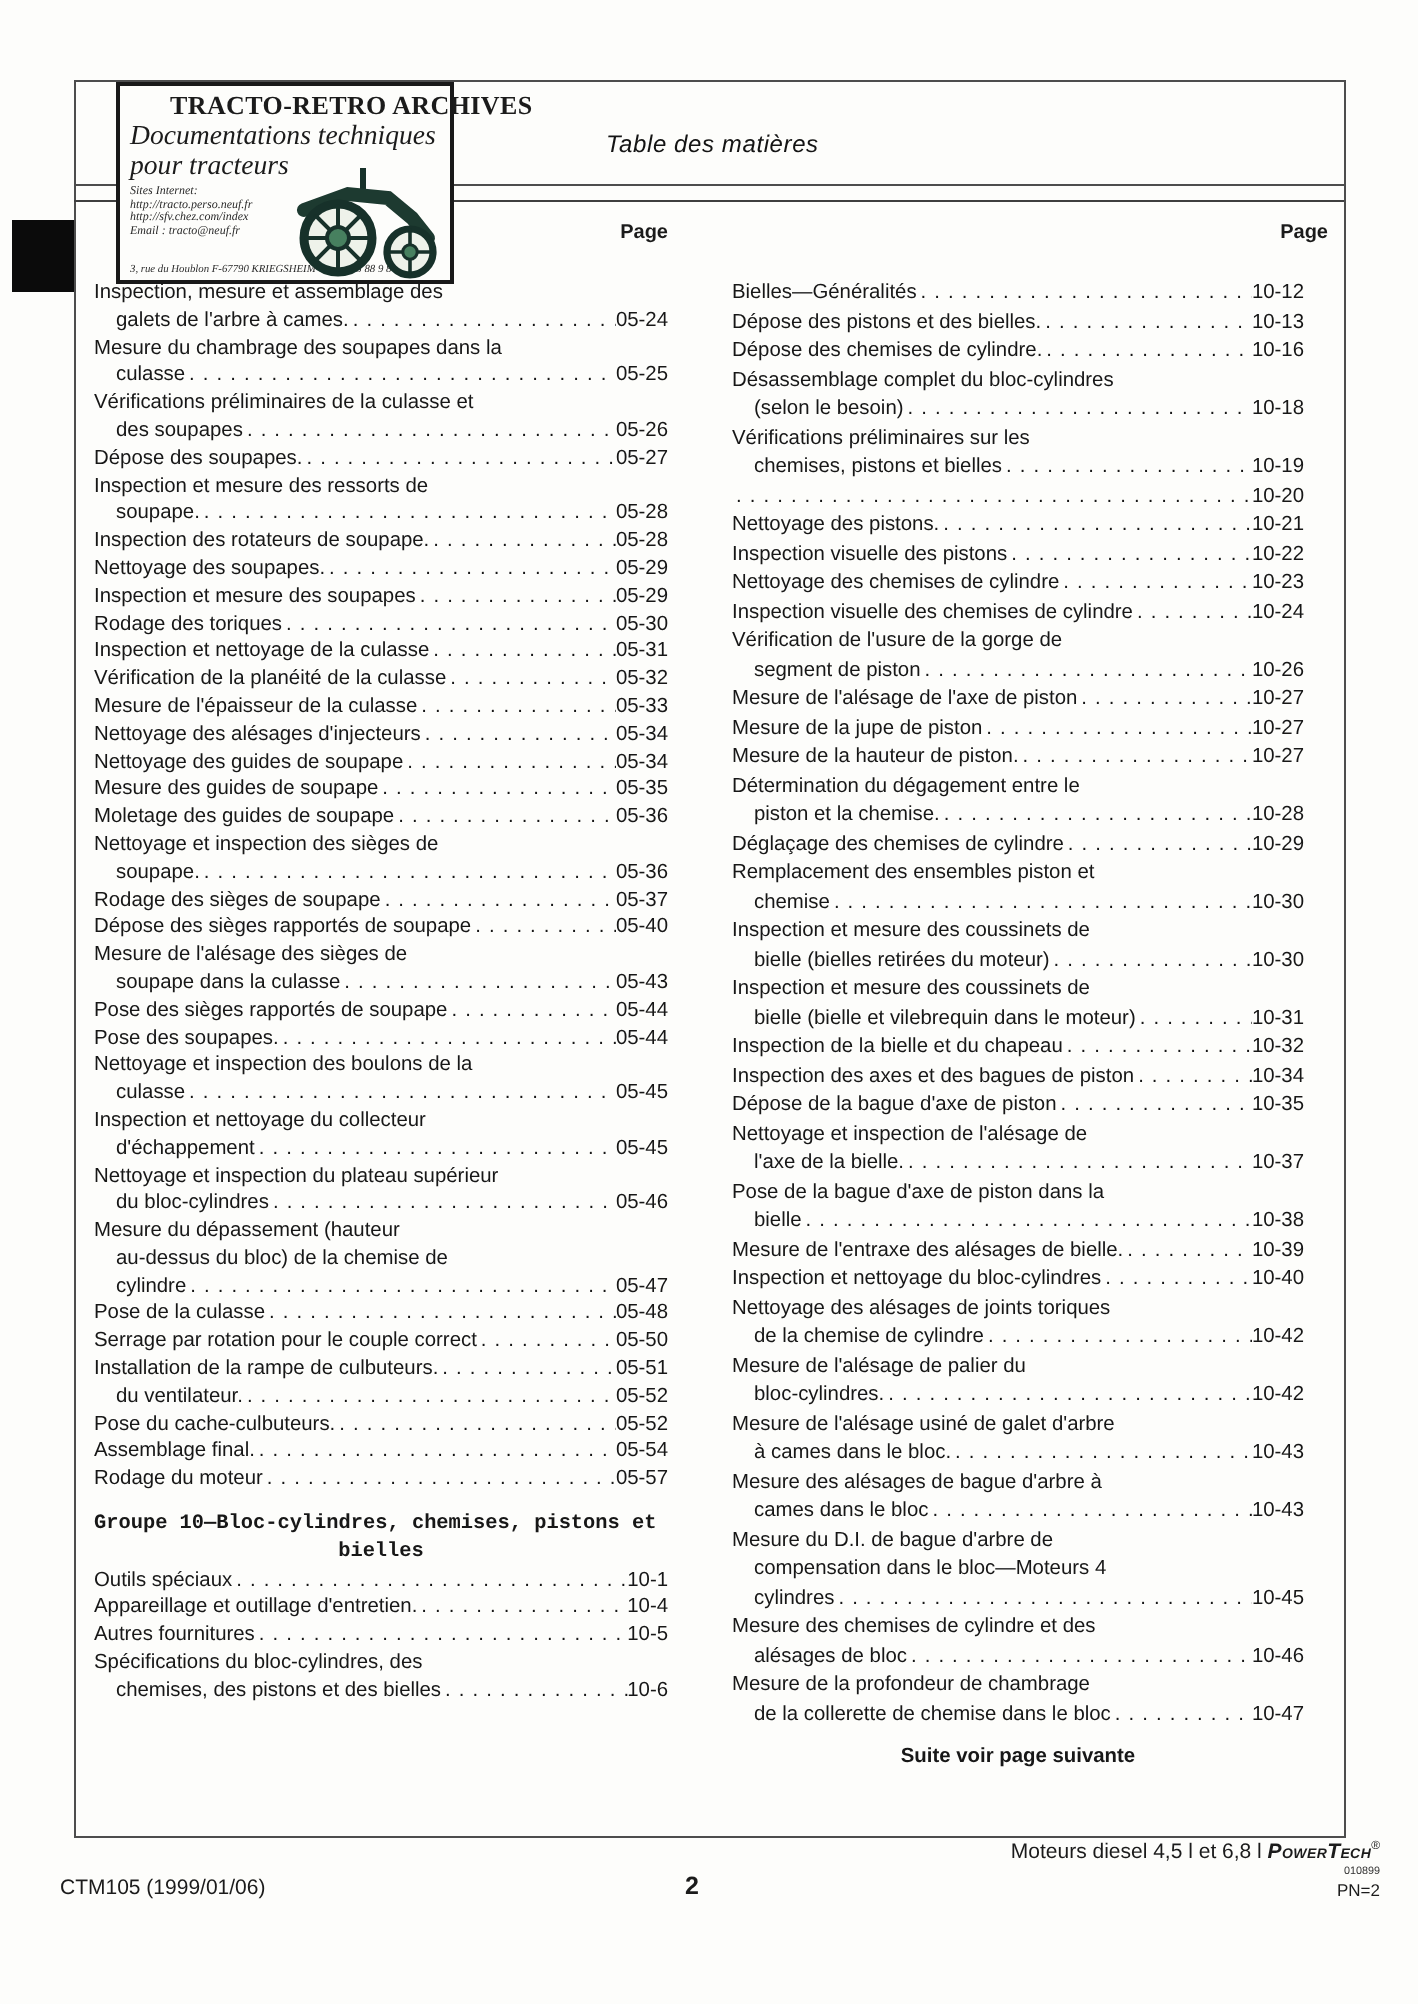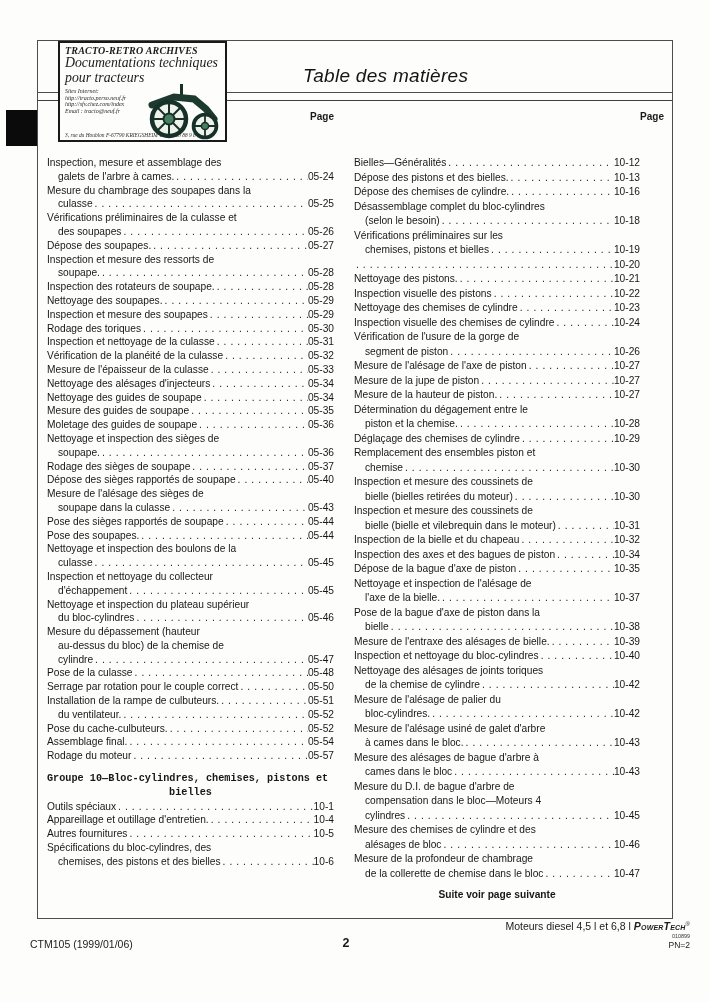--- a/index.html
+++ b/index.html
@@ -8,38 +8,38 @@
     background:#fdfdfb;color:#1b1b1b;
     font-family:"Liberation Sans", sans-serif;
     -webkit-font-smoothing:antialiased;
   }
   
   .outer-frame{position:absolute;left:37px;top:40px;width:634px;height:877px;border:1.2px solid #4d4d4d;}
   .header-rule{position:absolute;left:37px;top:92px;width:635px;border-top:1.2px solid #4d4d4d;}
   .box-top-rule{position:absolute;left:37px;top:100px;width:635px;border-top:1.2px solid #3f3f3f;}
   .black-tab{position:absolute;left:6px;top:110px;width:31px;height:36px;background:#0b0b0b;}
   
-  .doc-title{position:absolute;left:303px;top:65px;font-style:italic;font-size:19px;letter-spacing:.3px;color:#141414;}
+  .doc-title{position:absolute;left:303px;top:65px;font-style:italic;font-size:12px;letter-spacing:.3px;color:#141414;}
   .page-labels{position:absolute;left:47px;top:111px;width:617px;display:flex;gap:44px;}
   .page-labels span{display:block;font-weight:bold;font-size:10px;}
   .page-labels .pl-left{width:287px;text-align:right;}
   .page-labels .pl-right{width:286px;text-align:right;}
   
   .stamp{
     position:absolute;left:58px;top:41px;width:169px;height:101px;box-sizing:border-box;
     background:#fdfdfb;border:2.5px solid #191919;box-shadow:0 0 0 1px #fdfdfb inset;
     padding:2px 5px;z-index:3;font-family:"Liberation Serif", serif;
   }
-  .stamp-title{font-style:italic;font-weight:600;font-size:10px;letter-spacing:.2px;white-space:nowrap;}
+  .stamp-title{font-weight:600;font-size:13px;letter-spacing:.2px;white-space:nowrap;margin-left:20px;}
   .stamp-sub{font-style:italic;font-size:13.8px;line-height:14.5px;white-space:nowrap;}
   .stamp-small{margin-top:3px;font-style:italic;font-size:6px;line-height:6.6px;color:#2a2a2a;}
   .stamp-addr{position:absolute;left:5px;bottom:2px;font-style:italic;font-size:5.4px;white-space:nowrap;color:#2a2a2a;}
   .tractor{position:absolute;right:1px;top:40px;width:80px;height:57px;}
   
-  .columns{position:absolute;left:47px;top:140px;width:617px;display:flex;gap:20px;margin-top:16px;}
+  .columns{position:absolute;left:47px;top:140px;width:617px;display:flex;gap:32px;}
   .col{font-size:10.2px;color:#171717;}
   .col-left{width:287px;line-height:13.8px;}
   .col-right{width:286px;line-height:14.5px;}
   .toc-line{display:flex;align-items:baseline;}
   .toc-line .t{white-space:nowrap;}
   .toc-line.cont{padding-left:11px;}
   .toc-heading{font-weight:bold;margin-top:9px;font-family:Liberation Mono, monospace;}
   .toc-line.hcont{justify-content:center;}
   .dots{flex:1 1 auto;overflow:hidden;white-space:pre;letter-spacing:.6px;padding:0 2px;min-width:8px;}
   .pg{white-space:nowrap;}

